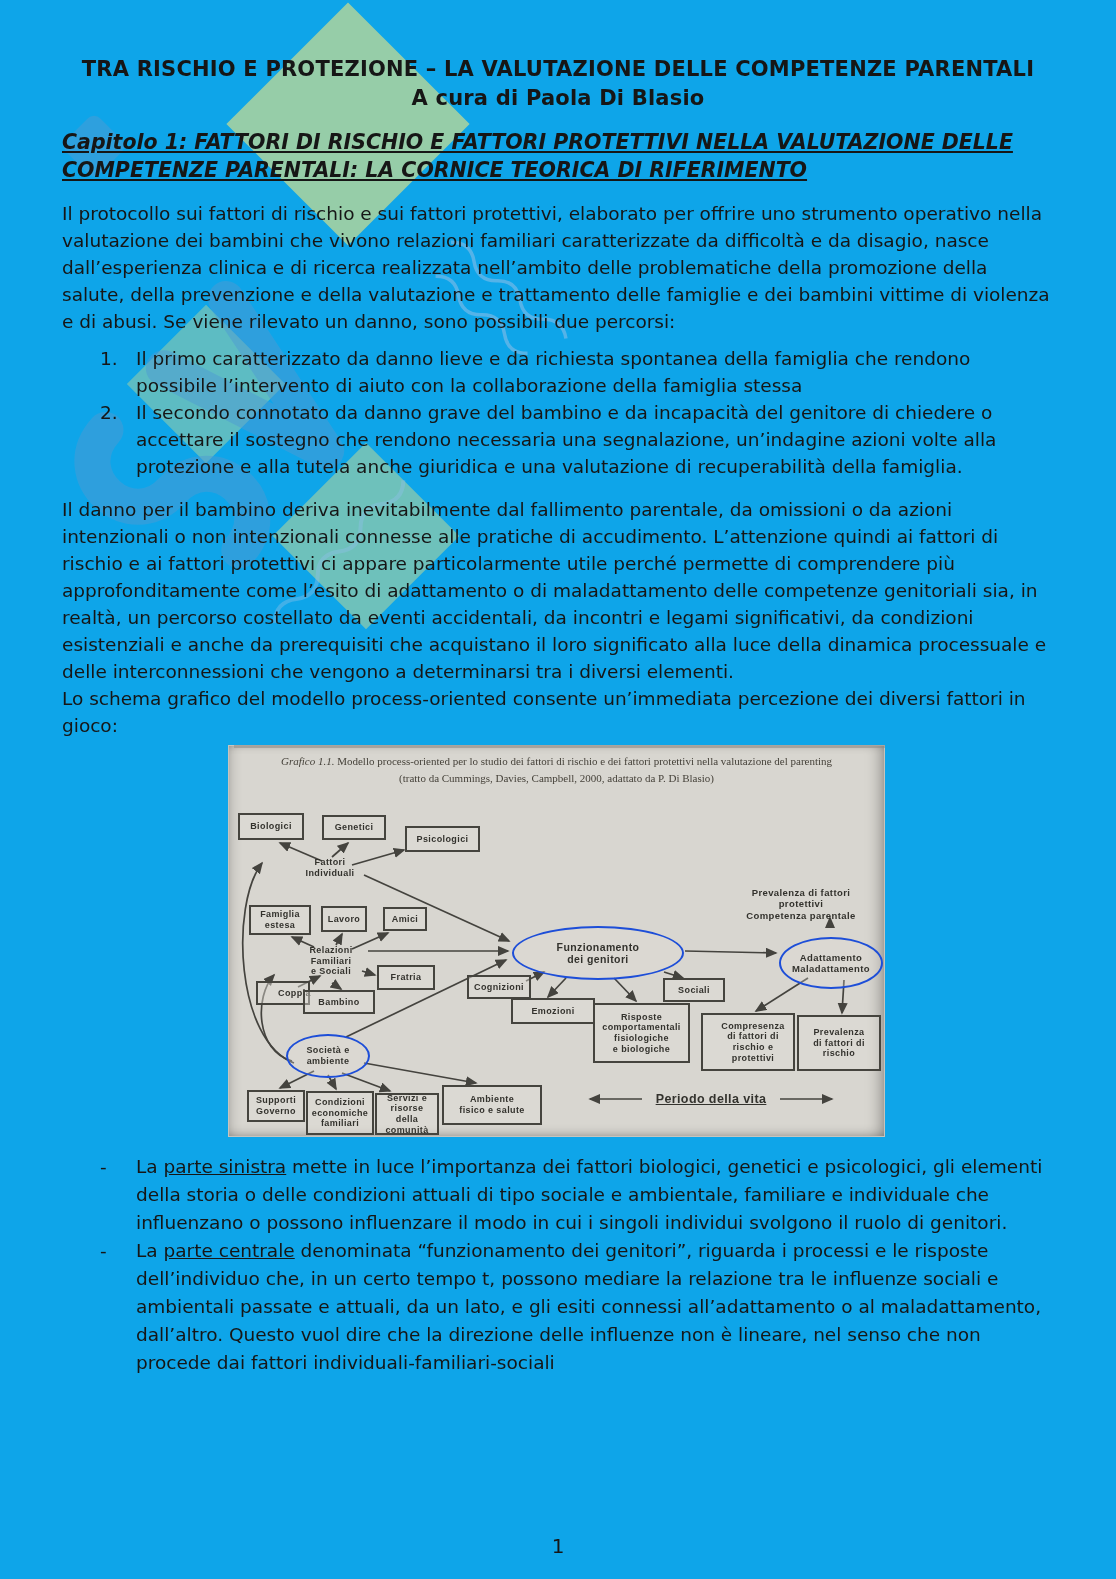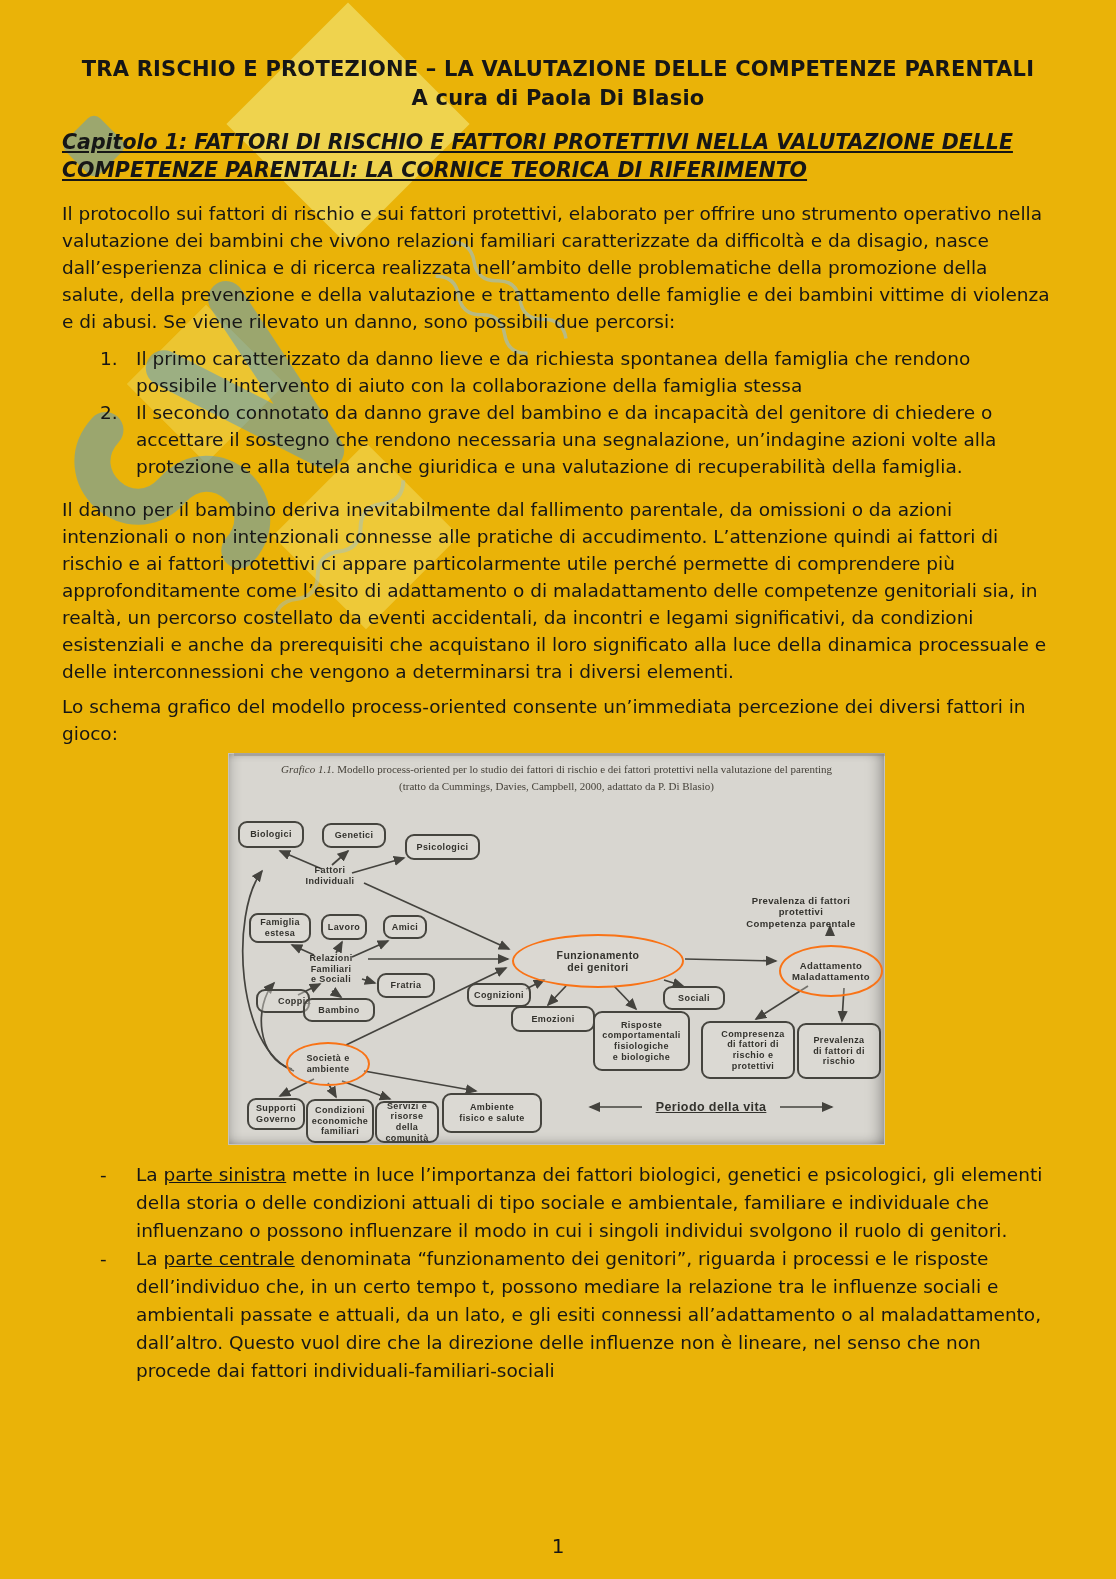--- a/index.html
+++ b/index.html
@@ -1,25 +1,25 @@
 <!DOCTYPE html>
 <html><head>
 <meta charset="utf-8">
 <style>
   html,body{margin:0;padding:0;background:#ffffff;}
-  .page{position:relative;width:1116px;height:1579px;background:#eab308;overflow:hidden;
+  .page{position:relative;width:1116px;height:1579px;background:#0ea5e9;overflow:hidden;
         font-family:"DejaVu Sans",sans-serif;color:#161616;}
   .watermark{position:absolute;left:0;top:0;z-index:0;pointer-events:none;}
   .content{position:relative;z-index:1;padding:55px 62px 0 62px;}
   .title{font-size:21px;font-weight:bold;text-align:center;line-height:29px;letter-spacing:.2px;}
   .chapter{margin-top:15px;font-size:20.5px;font-weight:bold;font-style:italic;line-height:28px;}
   .chapter span{text-decoration:underline;display:block;}
   .subtitle{margin-top:15px;font-size:19px;font-style:italic;line-height:26px;}
   .para{margin:16px 0 0 0;font-size:18.5px;line-height:27px;}
-  .para.tight{margin-top:8px;}
+  .para.tight{margin-top:0;}
   .numlist{margin:10px 0 0 38px;}
   .li{display:flex;font-size:18.5px;line-height:27px;}
   .li .num{width:36px;flex:0 0 36px;}
   .bullets{margin:16px 0 0 38px;}
   .bullets .li{line-height:28px;}
   .bullets .num{width:36px;flex:0 0 36px;}
   .u{text-decoration:underline;}
   
   .figure{position:relative;margin:6px 0 0 166px;width:657px;height:392px;background:#d8d6d0;
           box-shadow:inset 0 0 0 1px #c6c4be,
@@ -27,23 +27,23 @@
                      inset 10px 0 14px -10px rgba(0,0,0,.30),
                      inset 0 -9px 12px -8px rgba(0,0,0,.28),
                      inset 0 7px 9px -7px rgba(0,0,0,.22);}
   .figure:before{content:"";position:absolute;left:6px;top:0;right:0;height:3px;background:#8f8d87;opacity:.55;}
   .fcap{position:absolute;left:0;right:0;text-align:center;color:#46423a;
         font-family:"Liberation Serif","DejaVu Serif",serif;font-size:11px;line-height:15px;}
   .fcap .it{font-style:italic;}
   .fnode,.flabel{position:absolute;box-sizing:border-box;display:flex;align-items:center;justify-content:center;
         text-align:center;white-space:pre-line;color:#33322d;
         font-family:"Liberation Sans","DejaVu Sans",sans-serif;font-weight:bold;
-        font-size:9px;line-height:1.18;letter-spacing:.4px;border-radius:9px;}
+        font-size:9px;line-height:1.18;letter-spacing:.4px;}
   .fnode{border:2px solid #45443e;background:rgba(224,222,216,.45);padding:1px;}
-  .fellipse{border:2px solid #f97316;border-radius:50%;background:rgba(224,222,216,.3);}
+  .fellipse{border:2px solid #1d4ed8;border-radius:50%;background:rgba(224,222,216,.3);}
   .arrows{position:absolute;left:0;top:0;}
   .pageno{position:absolute;top:1534px;left:0;width:100%;text-align:center;
           font-size:20px;color:#161616;z-index:1;}
 </style>
 </head>
 <body>
 
 <div class="page">
 
   <svg class="watermark" width="780" height="1150" viewBox="0 0 780 1150">

